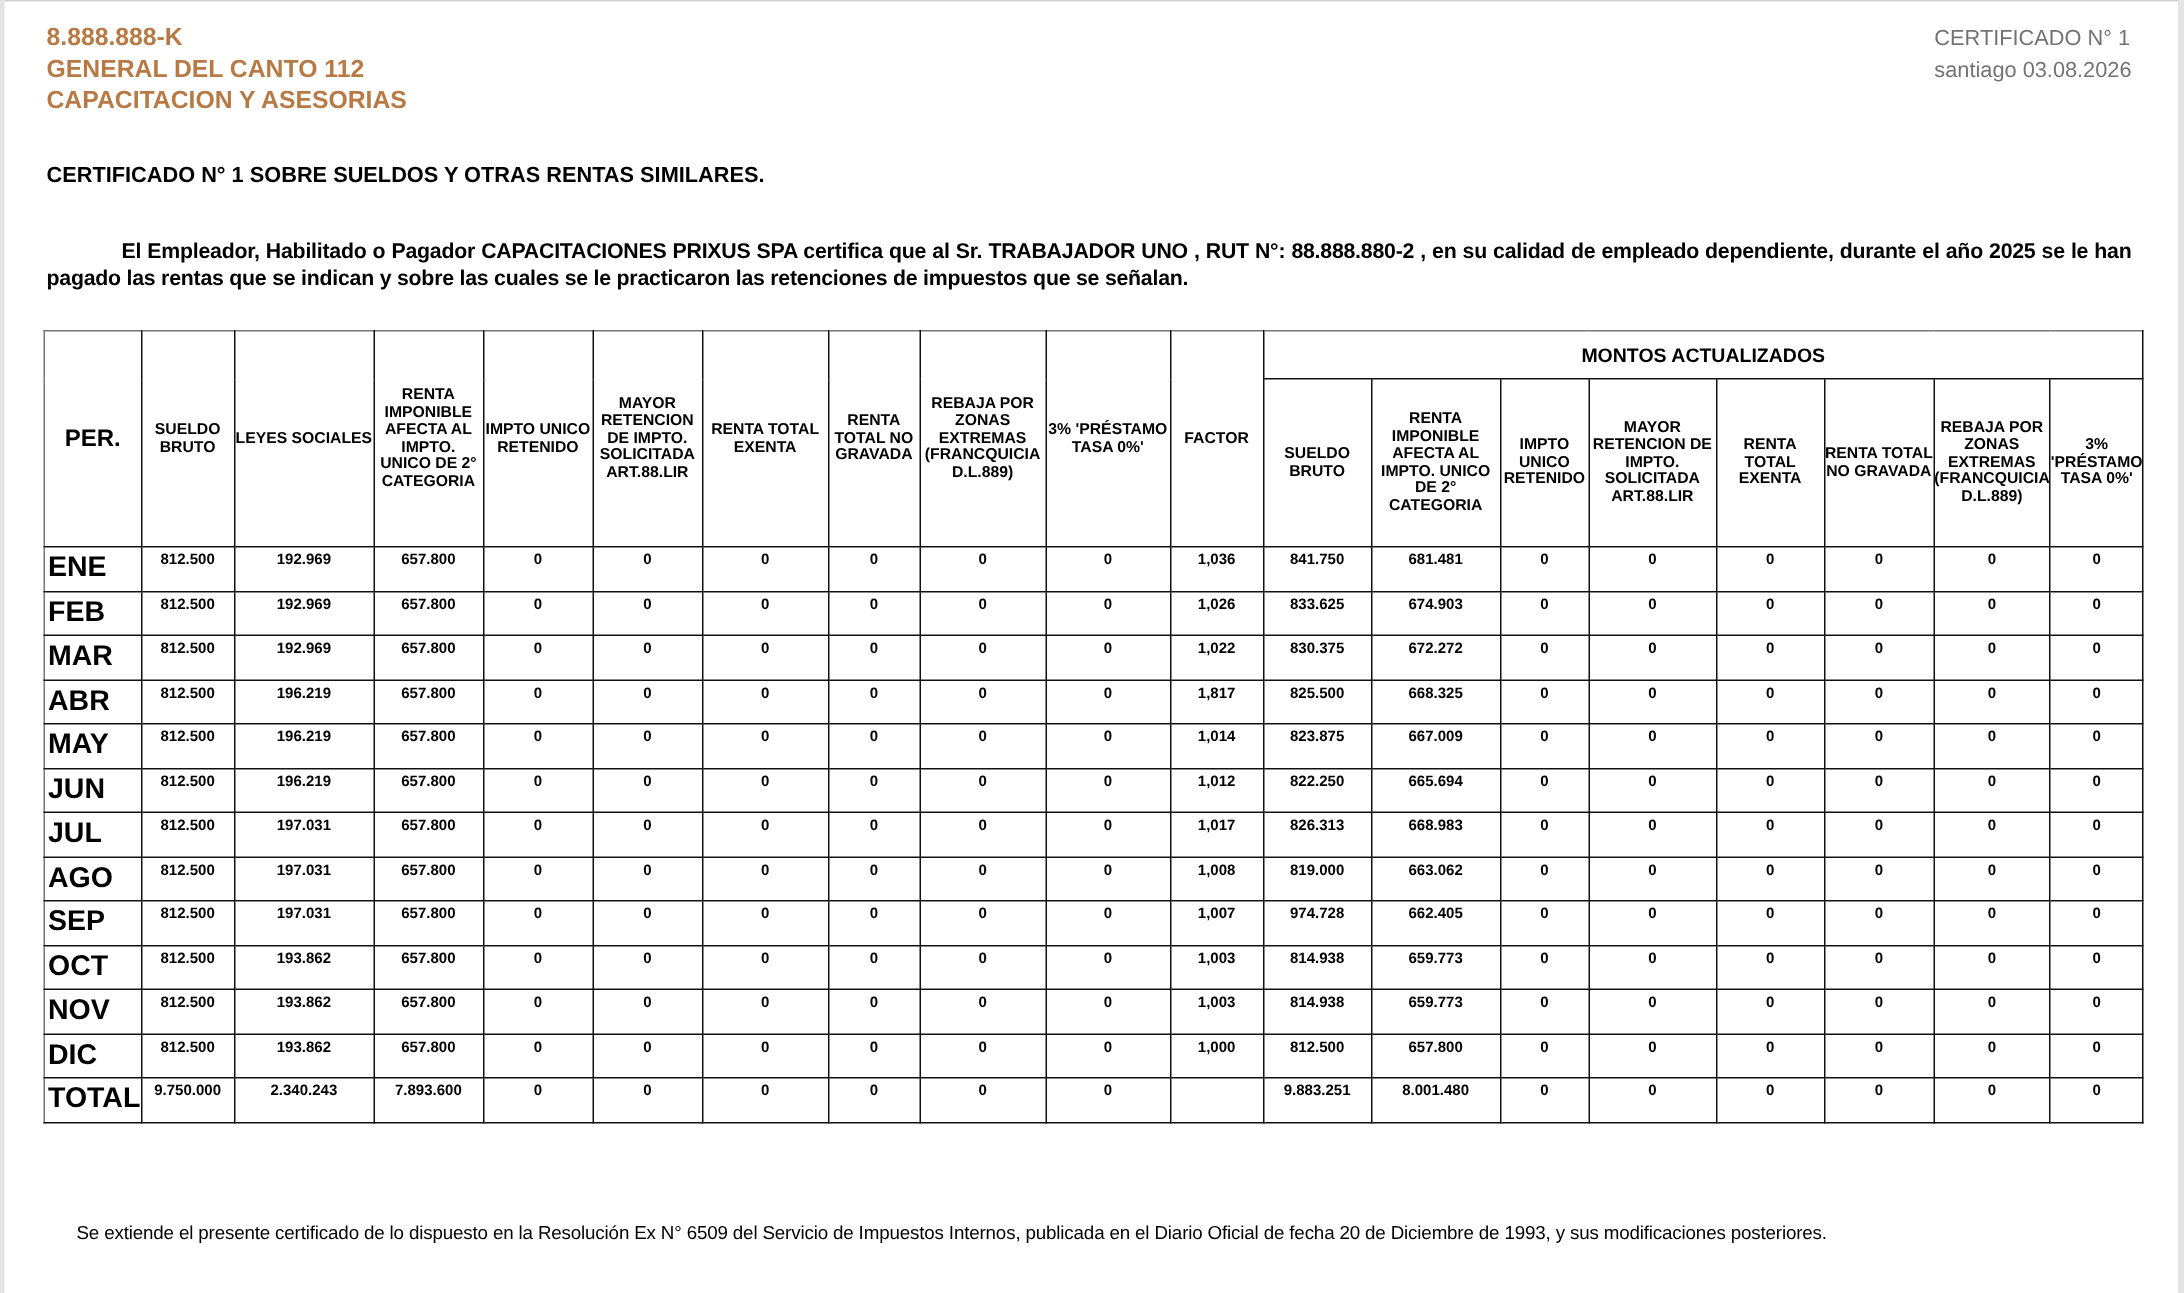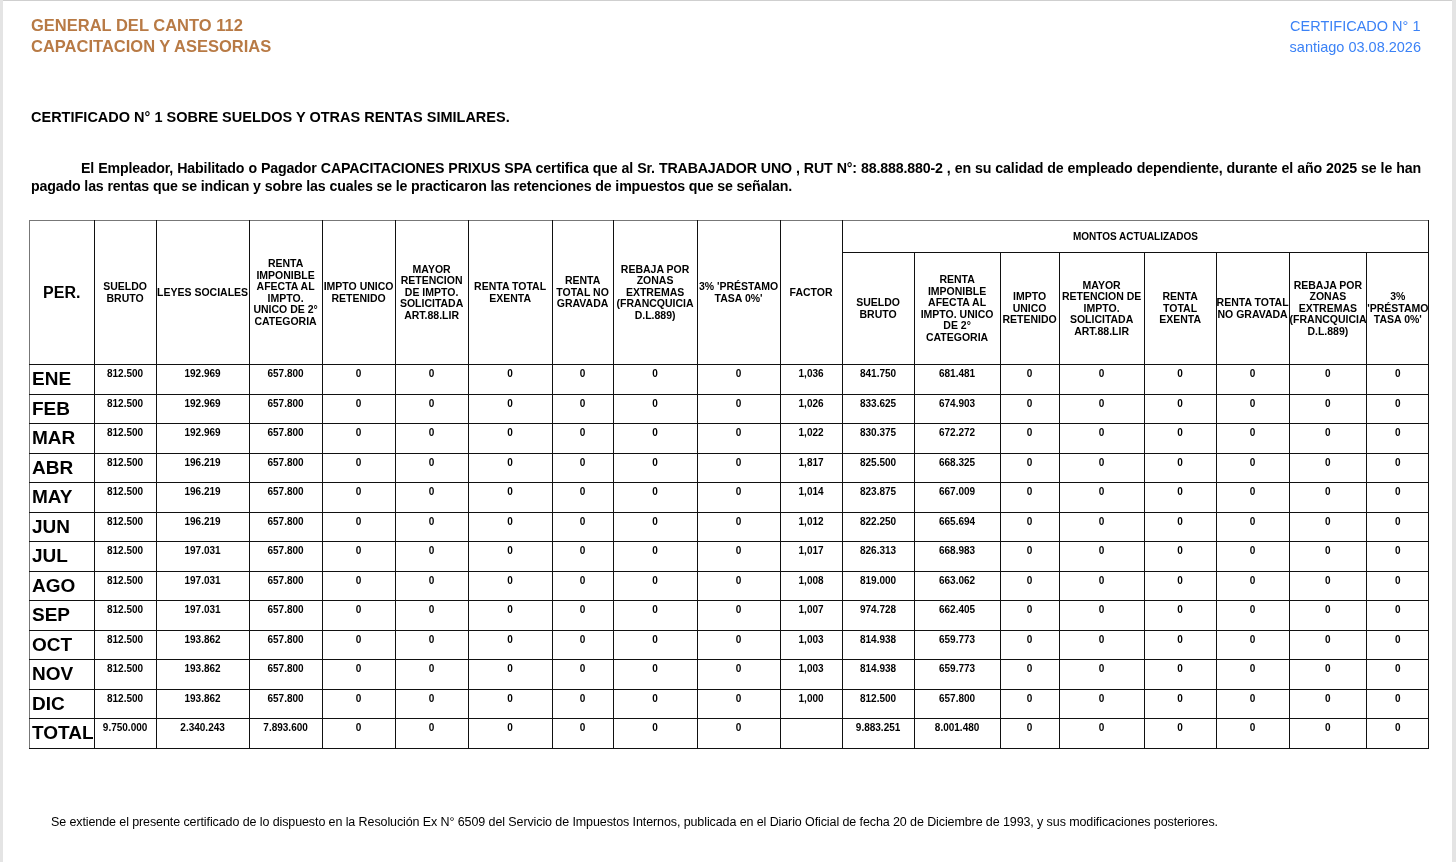--- a/index.html
+++ b/index.html
@@ -12,22 +12,22 @@
   .page {
     position: absolute; left: 3px; top: 0; width: 1449px; height: 862px;
     background: #ffffff; border-top: 1px solid #cfcfcf;
   }
   .company {
     position: absolute; left: 28px; top: 14px;
     color: #b87a45; font-weight: bold; font-size: 16.5px; line-height: 21px;
   }
   .company div { white-space: nowrap; }
   .cert-head {
-    position: absolute; right: 31px; top: 15px; text-align: center;
-    color: #3b82f6; font-size: 14.5px; line-height: 21px;
+    position: absolute; right: 31px; top: 15px; text-align: left;
+    color: #737373; font-size: 14.5px; line-height: 21px;
   }
   .doc-title {
     position: absolute; left: 28px; top: 108px;
     font-weight: bold; font-size: 14.5px; color: #000; white-space: nowrap;
   }
   .intro {
     position: absolute; left: 28px; top: 158px; width: 1390px;
     font-family: "Liberation Sans", sans-serif;
     font-weight: bold; font-size: 14.2px; line-height: 18px; color: #000;
     text-align: justify; letter-spacing: -0.15px;
@@ -39,21 +39,21 @@
     font-family: "Liberation Sans", sans-serif; color: #000;
   }
   table.cert td, table.cert th {
     border: 1.5px solid #111; padding: 0; overflow: hidden;
   }
   table.cert th {
     font-size: 10.5px; font-weight: bold; line-height: 11.5px; text-align: center;
     vertical-align: middle; white-space: normal;
   }
   table.cert th.per { font-size: 16px; }
-  table.cert th.montos { height: 31px; font-size: 10px; }
+  table.cert th.montos { height: 31px; font-size: 13px; }
   table.cert tr.hdr2 th { height: 111px; }
   table.cert td {
     height: 29.5px; font-size: 10px; font-weight: bold; text-align: center;
     vertical-align: top; padding-top: 3px; box-sizing: border-box;
   }
   table.cert td.month {
     font-size: 19px; text-align: left; padding-left: 2px; vertical-align: middle; padding-top: 0;
   }
   table.cert tr:first-child th, table.cert tr:first-child td { border-top-color: #777; }
   table.cert th.per { border-left-color: #777; }
@@ -63,20 +63,21 @@
     position: absolute; left: 48px; top: 794px;
     font-size: 12.5px; color: #000; white-space: nowrap; letter-spacing: -0.1px; margin-top: 20px;
   }
 </style>
 </head>
 <body>
 
 <div class="page">
 
   <div class="company">
+    <div>8.888.888-K</div>
     <div>GENERAL DEL CANTO 112</div>
     <div>CAPACITACION Y ASESORIAS</div>
   </div>
 
   <div class="cert-head">
     <div>CERTIFICADO N° 1</div>
     <div>santiago 03.08.2026</div>
   </div>
 
   <div class="doc-title">CERTIFICADO N° 1 SOBRE SUELDOS Y OTRAS RENTAS SIMILARES.</div>

